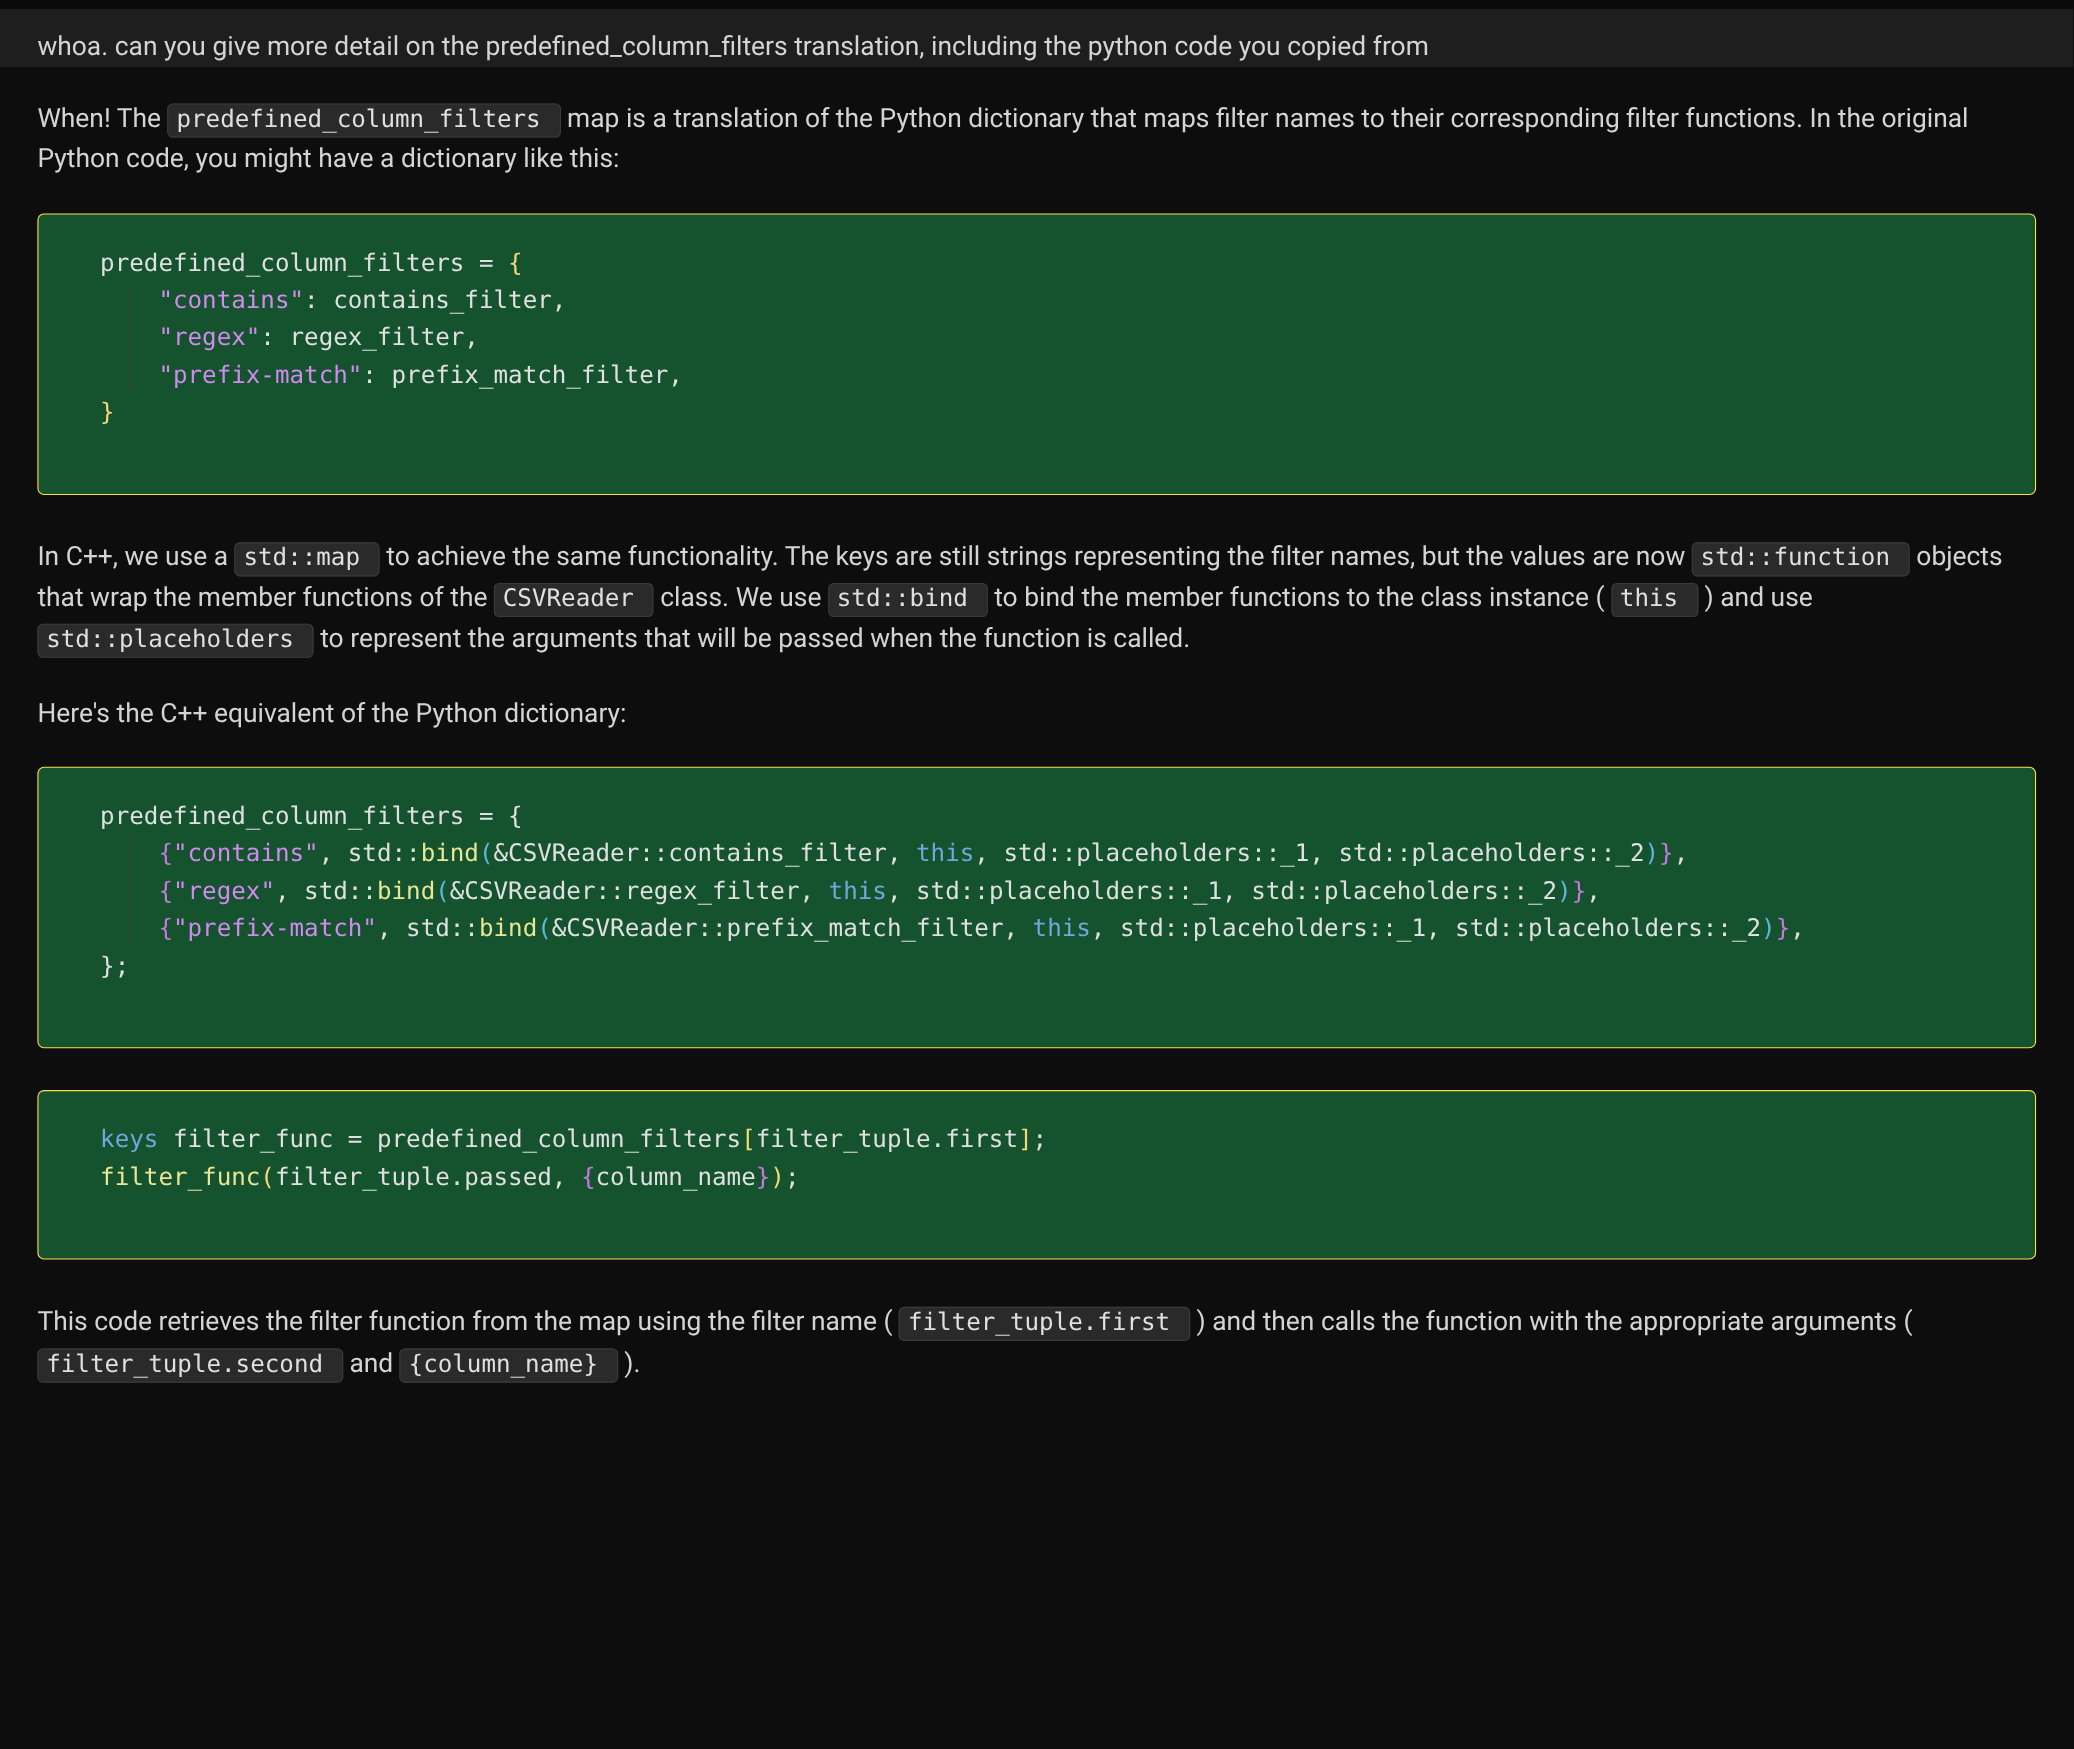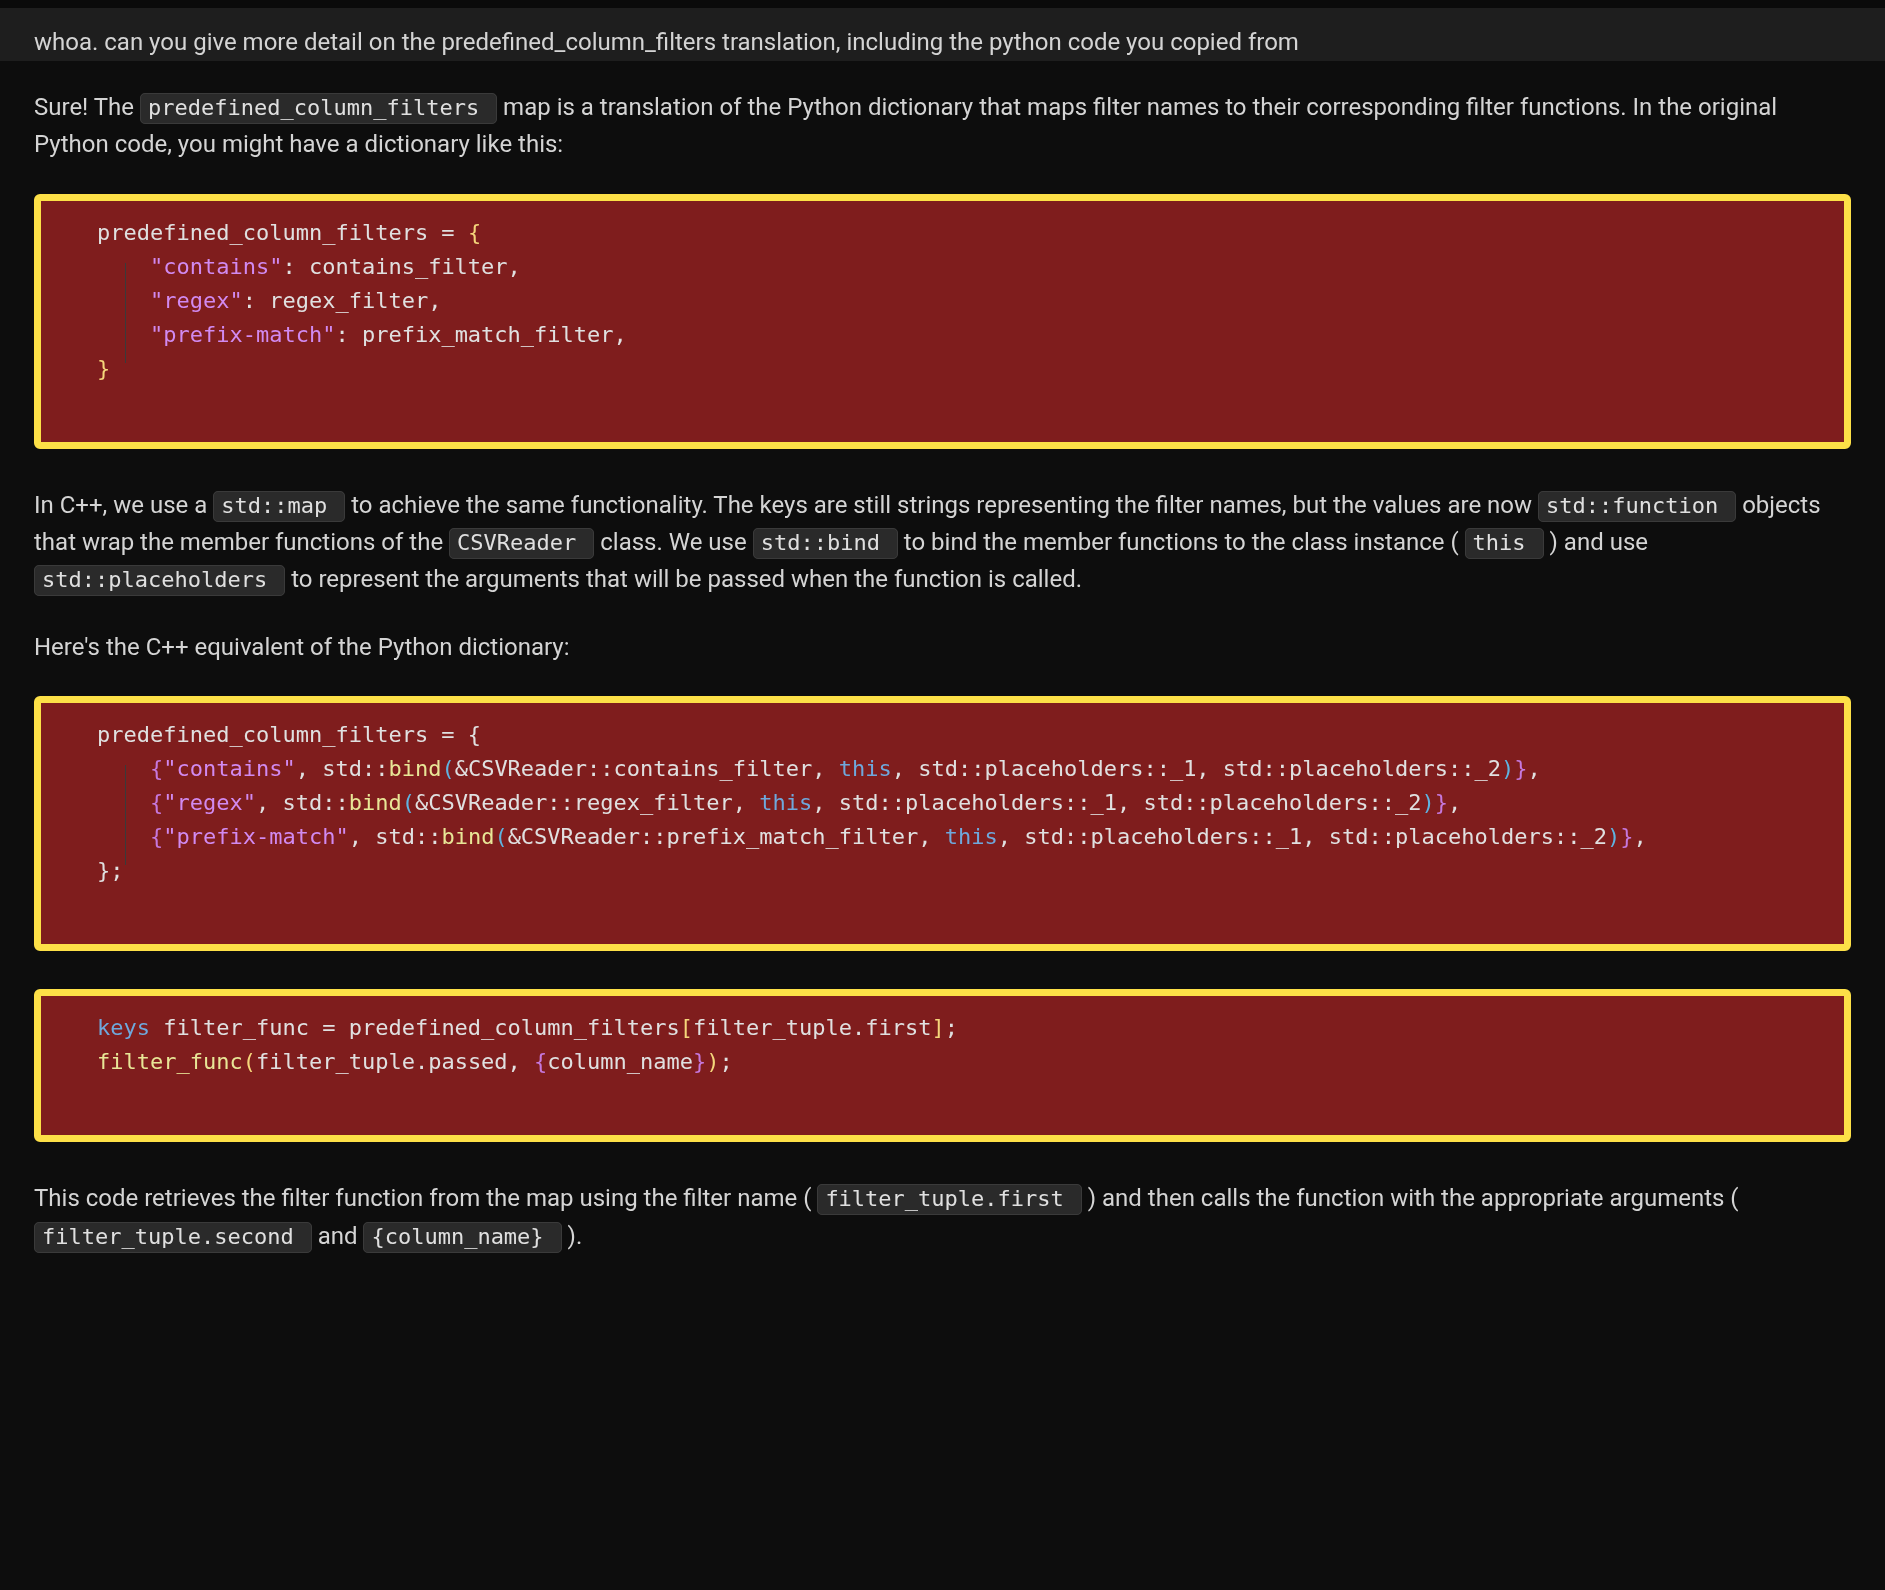--- a/index.html
+++ b/index.html
@@ -31,24 +31,24 @@
   .code-inline {
     font-family: "SF Mono", Menlo, Monaco, Consolas, monospace;
     background: #2a2a2a;
     padding: 1px 17px 3px 7px;
     border-radius: 5px;
     font-size: 22px;
     color: #e0e0e0;
     border: 1px solid #3a3a3a;
   }
   .code-block {
-    border: 7px solid #fde047;
+    border: 1px solid #fde047;
     border-radius: 6px;
-    background: #7f1d1d;
-    padding: 15px 36px 56px 56px;
+    background: #14532d;
+    padding: 28px 36px 56px 56px;
     margin: 30px 0 38px 0;
     font-family: "SF Mono", Menlo, Monaco, Consolas, monospace;
     font-size: 22px;
     line-height: 1.55;
     white-space: pre;
     overflow-x: auto;
     position: relative;
   }
   .code-block .guide {
     position: absolute;
@@ -72,21 +72,21 @@
 
 <div class="top-bar"></div>
 
 <div class="user-bar">
   <span>whoa. can you give more detail on the predefined_column_filters translation, including the python code you copied from</span>
 </div>
 
 <div class="content">
 
   <p class="para">
-    <span>Sure! The </span><code class="code-inline">predefined_column_filters</code><span> map is a translation of the Python dictionary that maps filter names to their corresponding filter functions. In the original Python code, you might have a dictionary like this:</span>
+    <span>When! The </span><code class="code-inline">predefined_column_filters</code><span> map is a translation of the Python dictionary that maps filter names to their corresponding filter functions. In the original Python code, you might have a dictionary like this:</span>
   </p>
 
   <pre class="code-block"><div class="guide" style="height:100px;"></div><span class="c-id">predefined_column_filters = </span><span class="c-brace-y">{</span>
 <span>    </span><span class="c-str">"contains"</span><span class="c-id">: contains_filter,</span>
 <span>    </span><span class="c-str">"regex"</span><span class="c-id">: regex_filter,</span>
 <span>    </span><span class="c-str">"prefix-match"</span><span class="c-id">: prefix_match_filter,</span>
 <span class="c-brace-y">}</span></pre>
 
   <p class="para">
     <span>In C++, we use a </span><code class="code-inline">std::map</code><span> to achieve the same functionality. The keys are still strings representing the filter names, but the values are now </span><code class="code-inline">std::function</code><span> objects that wrap the member functions of the </span><code class="code-inline">CSVReader</code><span> class. We use </span><code class="code-inline">std::bind</code><span> to bind the member functions to the class instance ( </span><code class="code-inline">this</code><span> ) and use </span><code class="code-inline">std::placeholders</code><span> to represent the arguments that will be passed when the function is called.</span>

